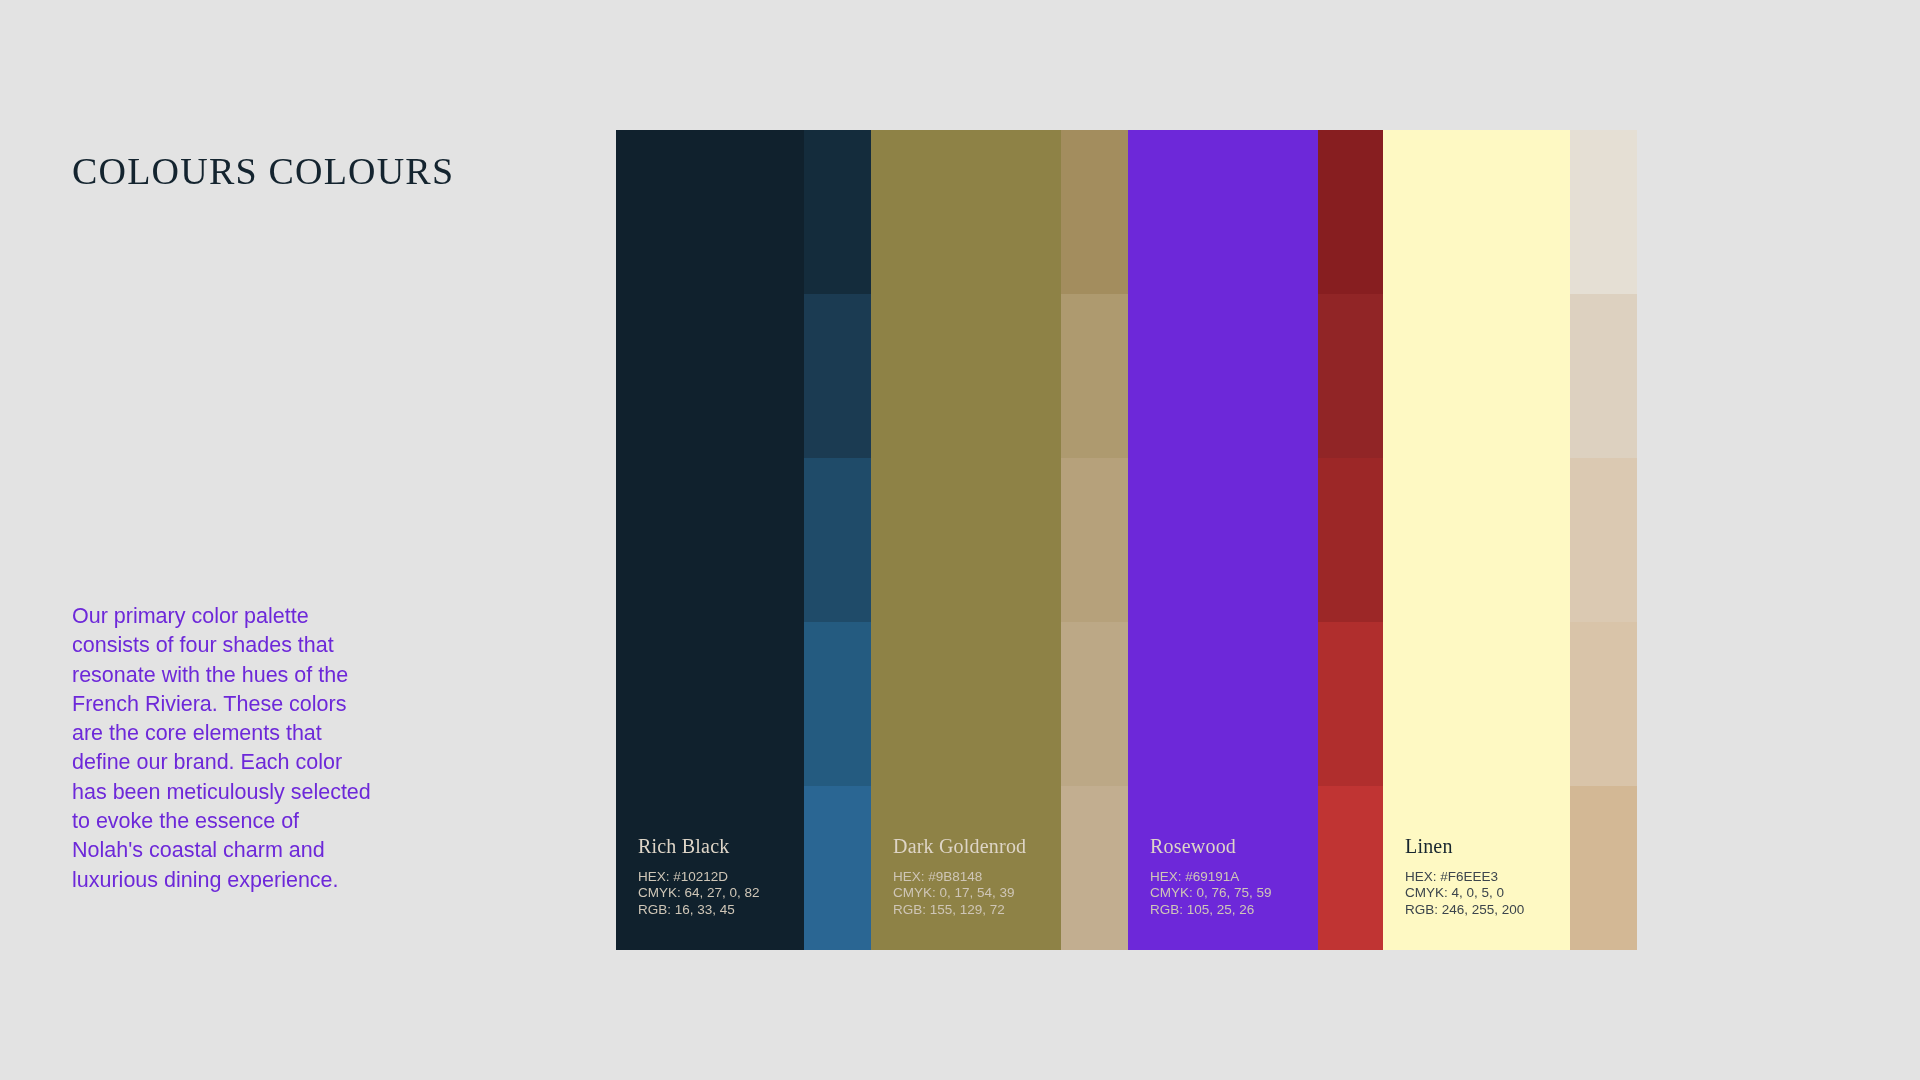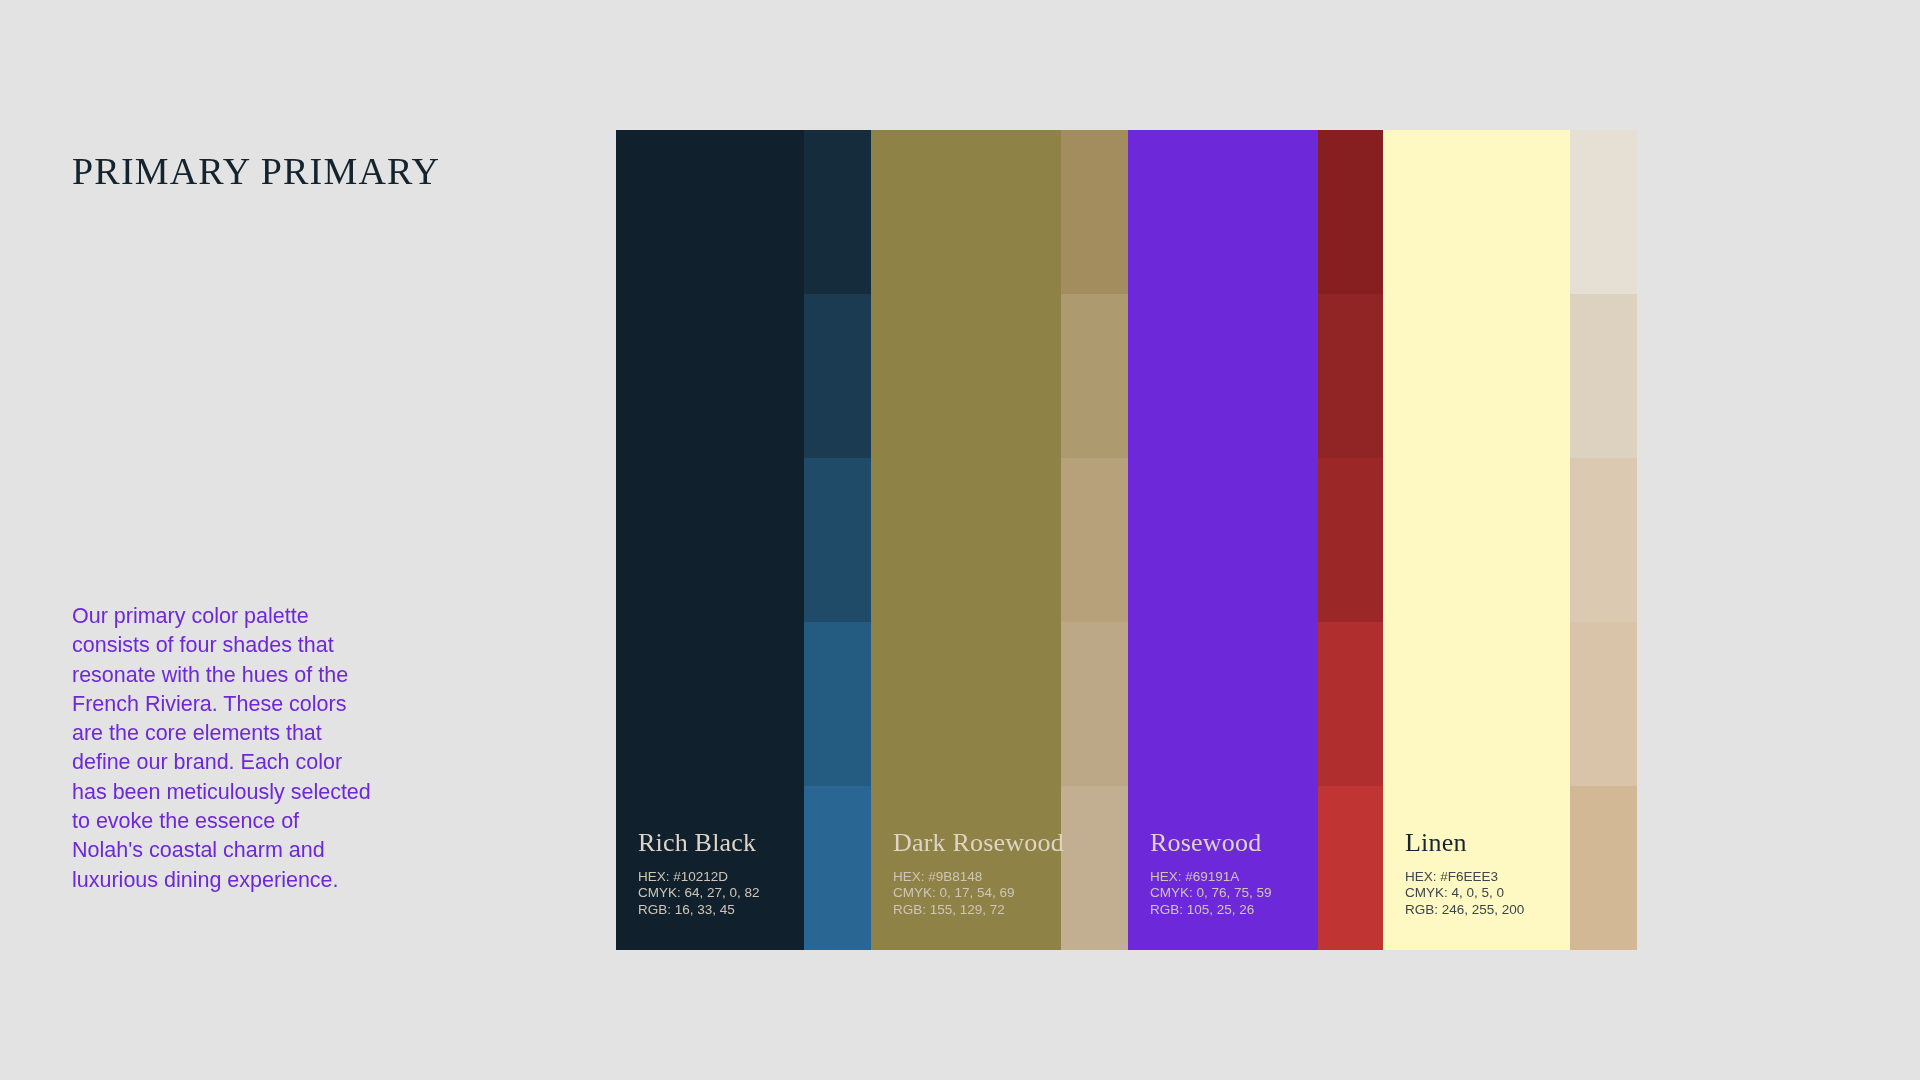--- a/index.html
+++ b/index.html
@@ -87,21 +87,21 @@
 
   
   .swatch-caption {
     position: absolute;
     left: 22px;
     bottom: 32px;
     z-index: 2;
   }
   .swatch-name {
     font-family: "Liberation Serif", serif;
-    font-size: 26px;
+    font-size: 20px;
     font-weight: 400;
     line-height: 1.15;
     margin: 0 0 11px 0;
     letter-spacing: 0.2px;
     white-space: nowrap;
   }
   .swatch-codes {
     font-size: 13.5px;
     line-height: 16.5px;
     font-weight: 400;
@@ -114,21 +114,21 @@
   .caption-light .swatch-codes { color: #cfc6b7; }
 
   
   .caption-dark .swatch-name  { color: #17262f; }
   .caption-dark .swatch-codes { color: #3c454c; }
 </style>
 </head>
 <body>
 
 <div id="left-column">
-  <h1 id="page-title">PRIMARY PRIMARY</h1>
+  <h1 id="page-title">COLOURS COLOURS</h1>
 
   <p id="intro-paragraph">Our primary color palette consists of four shades that resonate with the hues of the French Riviera. These colors are the core elements that define our brand. Each color has been meticulously selected to evoke the essence of Nolah's coastal charm and luxurious dining experience.</p>
 </div>
 
 <div id="palette">
     <div class="swatch">
       <div class="swatch-main" style="background: rgb(16, 33, 45); width: 188px;">
         <div class="swatch-caption caption-light">
           <div class="swatch-name">Rich Black</div>
           <div class="swatch-codes">
@@ -142,24 +142,24 @@
         <div class="tint-band" style="background: rgb(20, 44, 60);"></div>
         <div class="tint-band" style="background: rgb(27, 59, 82);"></div>
         <div class="tint-band" style="background: rgb(31, 75, 105);"></div>
         <div class="tint-band" style="background: rgb(36, 91, 128);"></div>
         <div class="tint-band" style="background: rgb(42, 102, 147);"></div>
       </div>
     </div>
     <div class="swatch">
       <div class="swatch-main" style="background: rgb(142, 130, 70); width: 190px;">
         <div class="swatch-caption caption-light">
-          <div class="swatch-name">Dark Rosewood</div>
+          <div class="swatch-name">Dark Goldenrod</div>
           <div class="swatch-codes">
             <div>HEX: #9B8148</div>
-            <div>CMYK: 0, 17, 54, 69</div>
+            <div>CMYK: 0, 17, 54, 39</div>
             <div>RGB: 155, 129, 72</div>
           </div>
         </div>
       </div>
       <div class="tint-strip" style="width: 67px;">
         <div class="tint-band" style="background: rgb(163, 141, 94);"></div>
         <div class="tint-band" style="background: rgb(174, 154, 111);"></div>
         <div class="tint-band" style="background: rgb(182, 161, 123);"></div>
         <div class="tint-band" style="background: rgb(188, 168, 134);"></div>
         <div class="tint-band" style="background: rgb(194, 174, 144);"></div>

